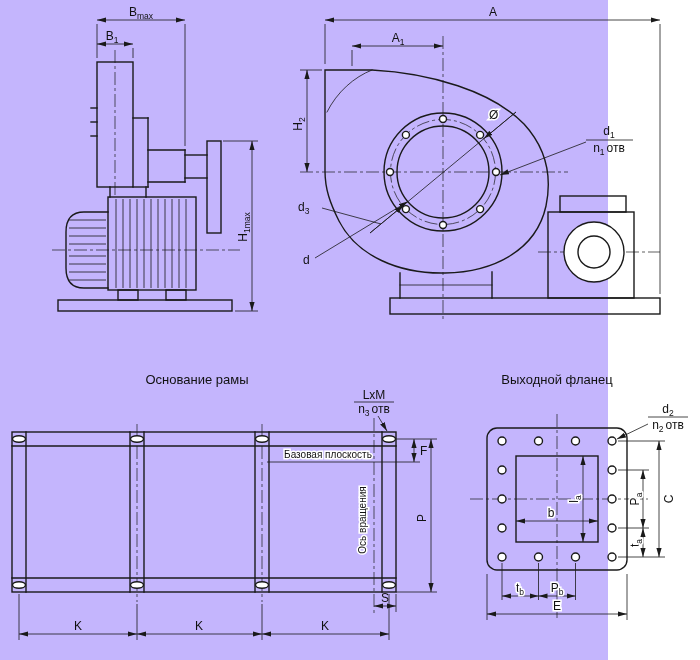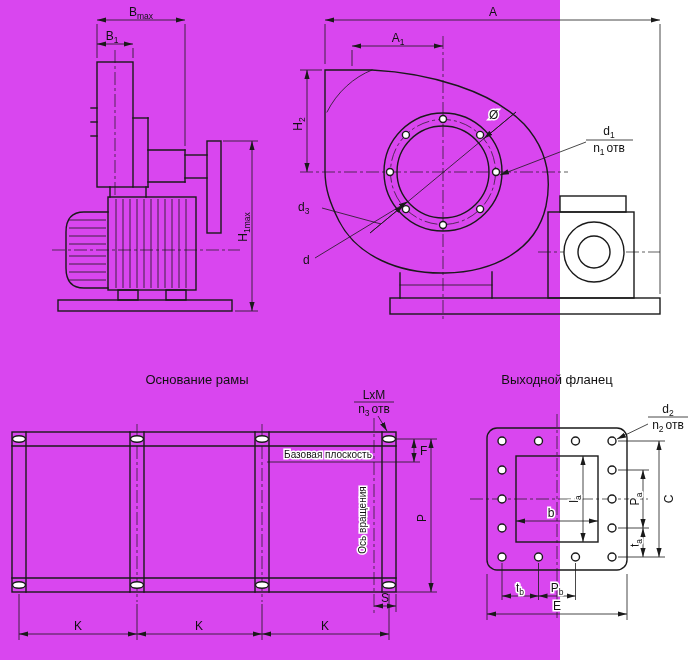--- a/index.html
+++ b/index.html
@@ -1,16 +1,16 @@
 <!DOCTYPE html>
 <html><head>
 <meta charset="utf-8">
 <style>
   html,body{margin:0;padding:0;background:#ffffff;}
-  .canvas{width:560px;height:660px;background:#d946ef;}
+  .canvas{width:608px;height:660px;background:#c4b5fd;}
   svg{display:block;}
   text{font-family:"Liberation Sans",sans-serif;font-size:12px;fill:#111;}
   .sub{font-size:8.5px;}
   .title-t{font-size:13px;}
   .small-t{font-size:10px;}
   .halo{paint-order:stroke;stroke:#ffffff;stroke-width:3px;}
   g.ol, .ol{stroke:#1a1a1a;stroke-width:1.4;fill:none;stroke-linecap:square;}
   g.thin, .thin{stroke:#1a1a1a;stroke-width:0.8;fill:none;}
   g.cl, .cl{stroke:#1a1a1a;stroke-width:0.7;fill:none;stroke-dasharray:13 3 3 3;}
   .dim{marker-start:url(#arr);marker-end:url(#arr);}

